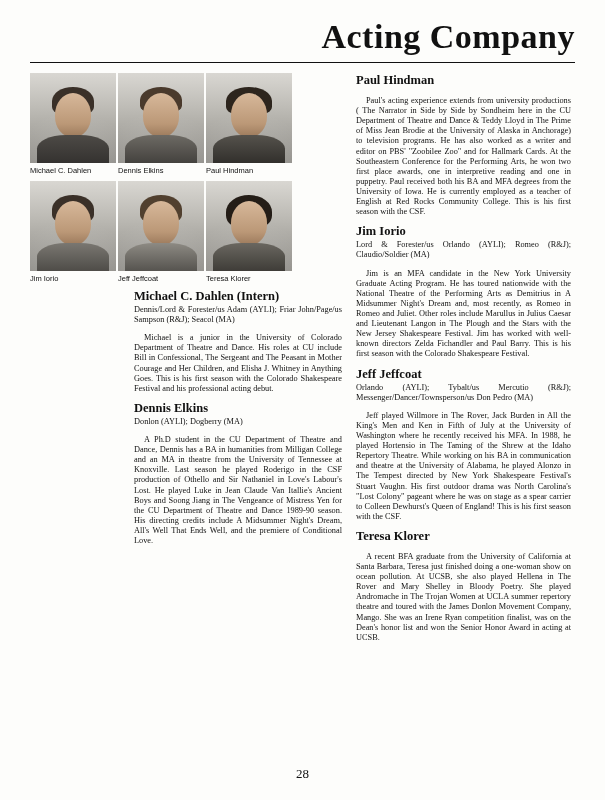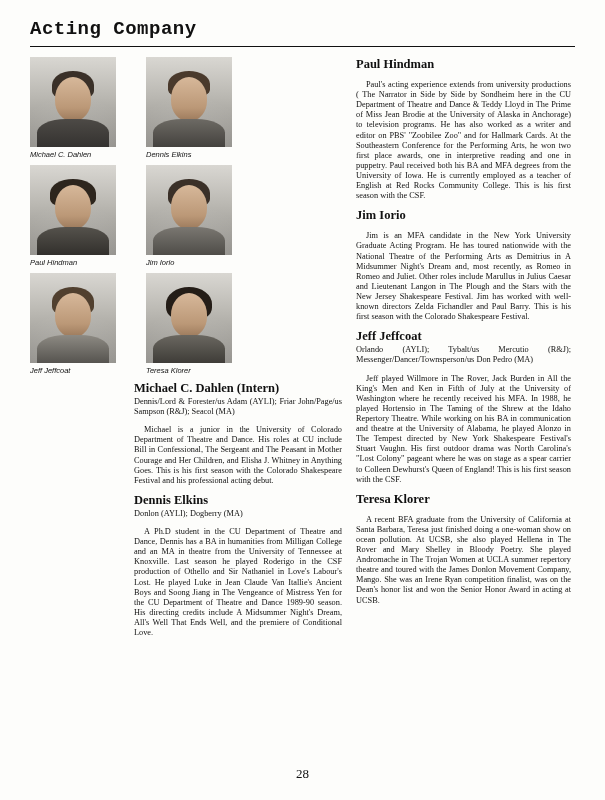--- a/index.html
+++ b/index.html
@@ -16,24 +16,24 @@
   }
   .page {
     position: relative;
     width: 605px;
     height: 800px;
     background: #fdfdfb;
     box-sizing: border-box;
     padding: 14px 30px 0 30px;
   }
   .page-title {
-    text-align: left;
-    font-family: Liberation Mono, monospace;
+    text-align: right;
+    font-family: Liberation Serif, serif;
     font-weight: bold;
-    font-size: 19px;
+    font-size: 34px;
     letter-spacing: 0.5px;
     margin: 4px 0 6px 0;
   }
   .title-rule {
     border-bottom: 1.6px solid #111;
     margin: 0 0 10px 0;
   }
   .columns {
     display: flex;
     gap: 14px;
@@ -47,23 +47,22 @@
   }
 
   
   .photo-grid {
     display: flex;
     flex-wrap: wrap;
     gap: 0px;
     width: 312px;
   }
   .photo-cell {
-    width: 116px;
+    width: 88px;
     margin-bottom: 6px;
-    font-style: italic;
   }
   .photo {
     width: 86px;
     height: 90px;
     background: #9a9a96;
     position: relative;
     overflow: hidden;
     border: 0;
   }
   .photo .bg {
@@ -256,20 +255,21 @@
 
     <div class="col-right">
 
       <div class="entry">
         <h3>Paul Hindman</h3>
         <p class="bio">Paul's acting experience extends from university productions ( The Narrator in Side by Side by Sondheim here in the CU Department of Theatre and Dance &amp; Teddy Lloyd in The Prime of Miss Jean Brodie at the University of Alaska in Anchorage) to television programs. He has also worked as a writer and editor on PBS' "Zoobilee Zoo" and for Hallmark Cards. At the Southeastern Conference for the Performing Arts, he won two first place awards, one in interpretive reading and one in puppetry. Paul received both his BA and MFA degrees from the University of Iowa. He is currently employed as a teacher of English at Red Rocks Community College. This is his first season with the CSF.</p>
       </div>
 
       <div class="entry">
         <h3>Jim Iorio</h3>
+        <p class="roles">Lord &amp; Forester/us Orlando (AYLI); Romeo (R&amp;J); Claudio/Soldier (MA)</p>
         <p class="bio">Jim is an MFA candidate in the New York University Graduate Acting Program. He has toured nationwide with the National Theatre of the Performing Arts as Demitrius in A Midsummer Night's Dream and, most recently, as Romeo in Romeo and Juliet. Other roles include Marullus in Julius Caesar and Lieutenant Langon in The Plough and the Stars with the New Jersey Shakespeare Festival. Jim has worked with well-known directors Zelda Fichandler and Paul Barry. This is his first season with the Colorado Shakespeare Festival.</p>
       </div>
 
       <div class="entry">
         <h3>Jeff Jeffcoat</h3>
         <p class="roles">Orlando (AYLI); Tybalt/us Mercutio (R&amp;J); Messenger/Dancer/Townsperson/us Don Pedro (MA)</p>
         <p class="bio">Jeff played Willmore in The Rover, Jack Burden in All the King's Men and Ken in Fifth of July at the University of Washington where he recently received his MFA. In 1988, he played Hortensio in The Taming of the Shrew at the Idaho Repertory Theatre. While working on his BA in communication and theatre at the University of Alabama, he played Alonzo in The Tempest directed by New York Shakespeare Festival's Stuart Vaughn. His first outdoor drama was North Carolina's "Lost Colony" pageant where he was on stage as a spear carrier to Colleen Dewhurst's Queen of England! This is his first season with the CSF.</p>
       </div>
 
       <div class="entry">

